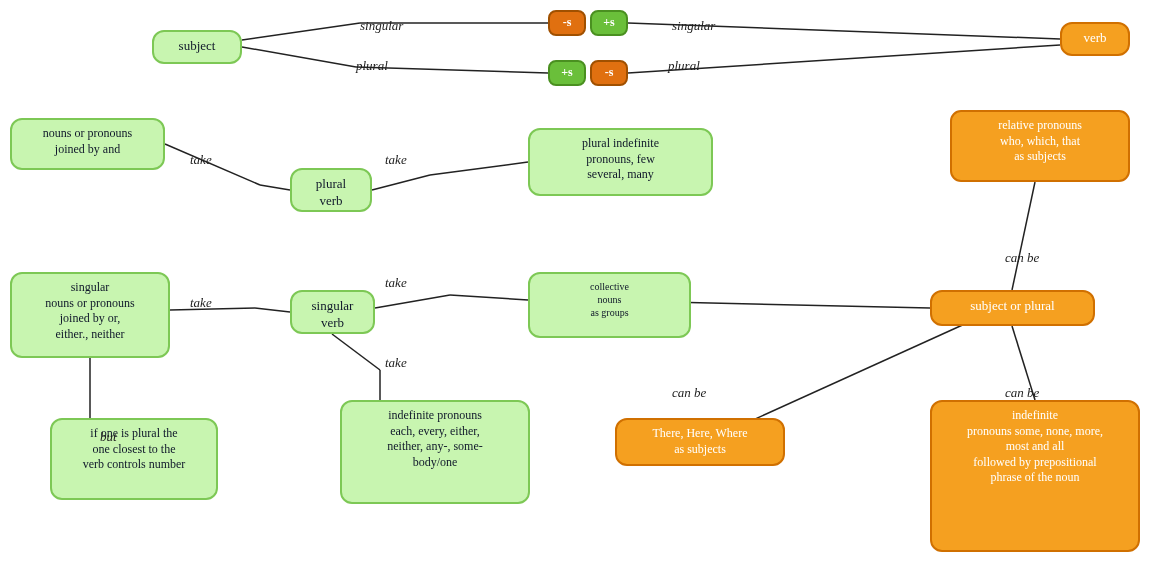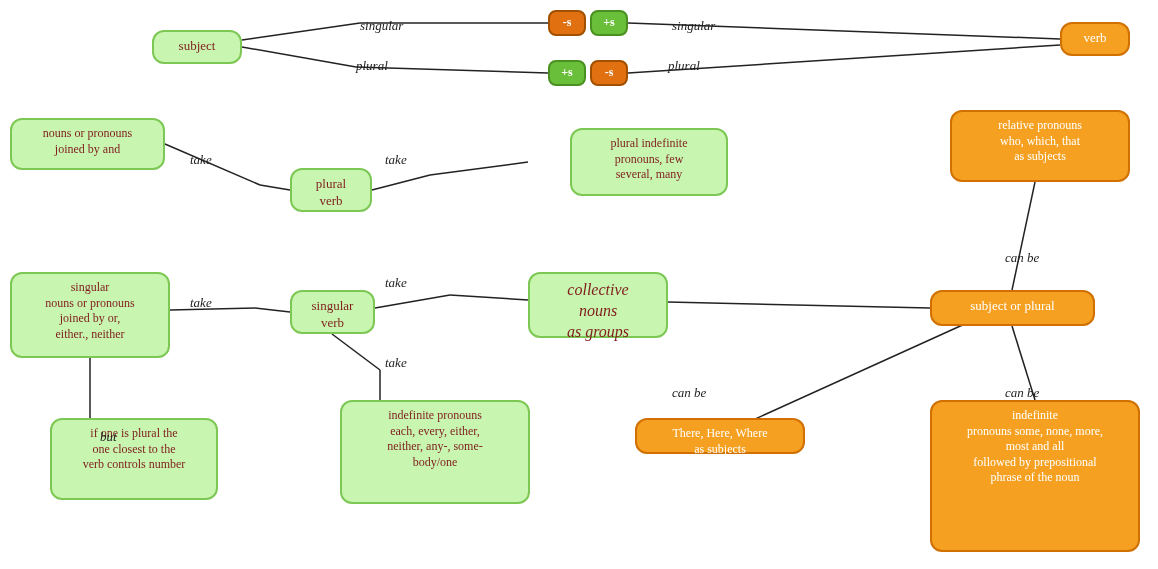--- a/index.html
+++ b/index.html
@@ -25,21 +25,21 @@
       border: 2px solid;
       padding: 6px 10px;
       text-align: center;
       font-size: 13px;
       line-height: 1.3;
       z-index: 1;
     }
     .green {
       background: #c8f5b0;
       border-color: #7dc855;
-      color: #7f1d1d;
+      color: #0f172a;
     }
     .orange {
       background: #f5a020;
       border-color: #d07000;
       color: #fff;
     }
     .badge-green {
       background: #6abf3a;
       border-color: #4a9020;
       color: #fff;
@@ -98,29 +98,29 @@
   <span>verb</span>
 </div>
 
 <div class="node badge-orange" style="left:548px;top:10px;width:38px;height:26px;font-size:12px;">-s</div>
 <div class="node badge-green" style="left:590px;top:10px;width:38px;height:26px;font-size:12px;">+s</div>
 <div class="node badge-green" style="left:548px;top:60px;width:38px;height:26px;font-size:12px;">+s</div>
 <div class="node badge-orange" style="left:590px;top:60px;width:38px;height:26px;font-size:12px;">-s</div>
 
 <div class="node green" style="left:10px;top:118px;width:155px;height:52px;font-size:12px;">nouns or pronouns<br>joined by and</div>
 <div class="node green" style="left:290px;top:168px;width:82px;height:44px;">plural<br>verb</div>
-<div class="node green" style="left:528px;top:128px;width:158px;height:68px;font-size:12px;margin-left:42px;">plural indefinite<br>pronouns, few<br>several, many</div>
-<div class="node orange" style="left:950px;top:110px;width:180px;height:72px;font-size:12px;">relative pronouns<br>who, which, that<br>as subjects</div>
+<div class="node green" style="left:528px;top:128px;width:185px;height:68px;font-size:12px;">plural indefinite<br>pronouns, few<br>several, many</div>
+<div class="node orange" style="left:950px;top:110px;width:180px;height:72px;font-size:12px;border-radius:11px;">relative pronouns<br>who, which, that<br>as subjects</div>
 <div class="node green" style="left:10px;top:272px;width:160px;height:86px;font-size:12px;">singular<br>nouns or pronouns<br>joined by or,<br>either., neither</div>
 <div class="node green" style="left:290px;top:290px;width:85px;height:44px;">singular<br>verb</div>
-<div class="node green" style="left:528px;top:272px;width:140px;height:66px;font-size:16px;font-style:italic;">collective<br>nouns<br>as groups</div>
+<div class="node green" style="left:528px;top:272px;width:163px;height:66px;font-size:10px;">collective<br>nouns<br>as groups</div>
 <div class="node orange" style="left:930px;top:290px;width:165px;height:36px;font-size:13px;">subject or plural</div>
 <div class="node green" style="left:10px;top:418px;width:168px;height:82px;font-size:12px;margin-left:40px;">if one is plural the<br>one closest to the<br>verb controls number</div>
 <div class="node green" style="left:340px;top:400px;width:190px;height:104px;font-size:12px;">indefinite pronouns<br>each, every, either,<br>neither, any-, some-<br>body/one</div>
-<div class="node orange" style="left:615px;top:418px;width:170px;height:36px;font-size:12px;margin-left:20px;">There, Here, Where<br>as subjects</div>
+<div class="node orange" style="left:615px;top:418px;width:170px;height:48px;font-size:12px;">There, Here, Where<br>as subjects</div>
 <div class="node orange" style="left:930px;top:400px;width:210px;height:152px;font-size:12px;">indefinite<br>pronouns some, none, more,<br>most and all<br>followed by prepositional<br>phrase of the noun</div>
 
 <span class="label" style="left:360px;top:18px;">singular</span>
 <span class="label" style="left:356px;top:58px;">plural</span>
 <span class="label" style="left:672px;top:18px;">singular</span>
 <span class="label" style="left:668px;top:58px;">plural</span>
 <span class="label" style="left:190px;top:152px;">take</span>
 <span class="label" style="left:385px;top:152px;">take</span>
 <span class="label" style="left:190px;top:295px;">take</span>
 <span class="label" style="left:385px;top:275px;">take</span>

